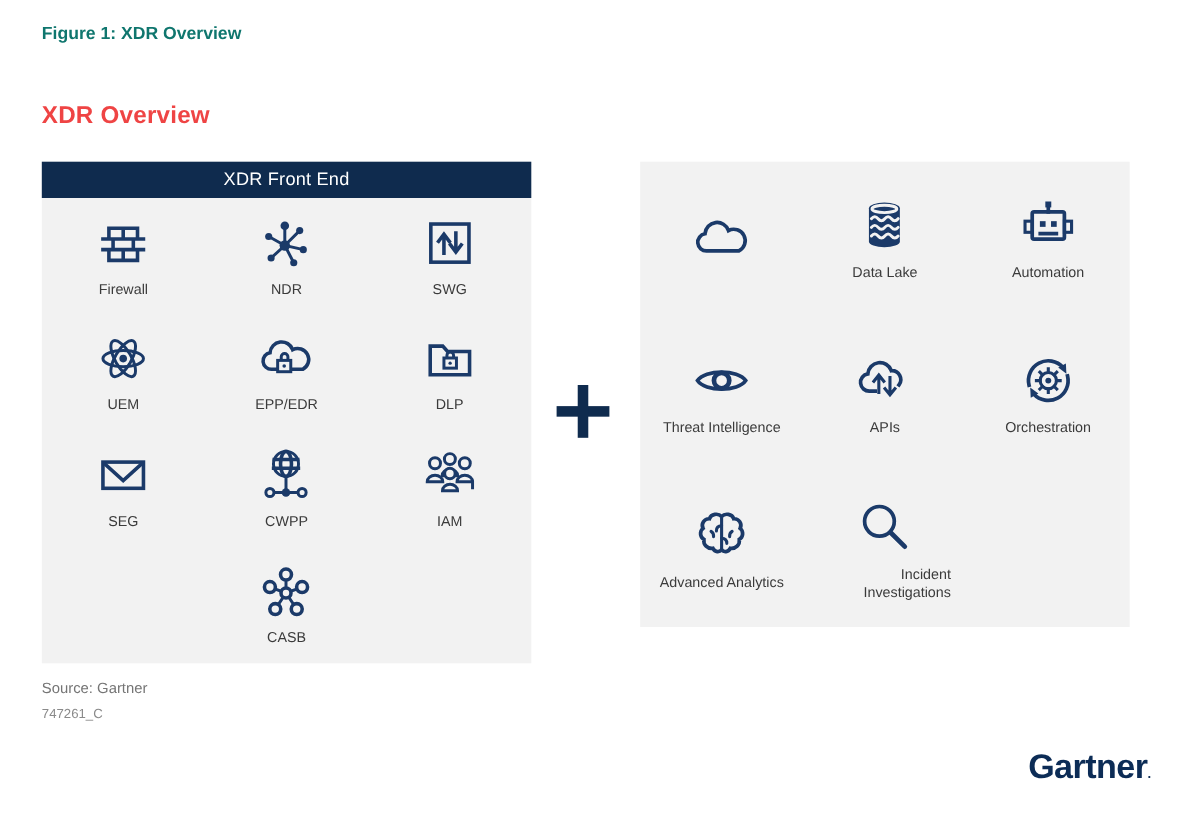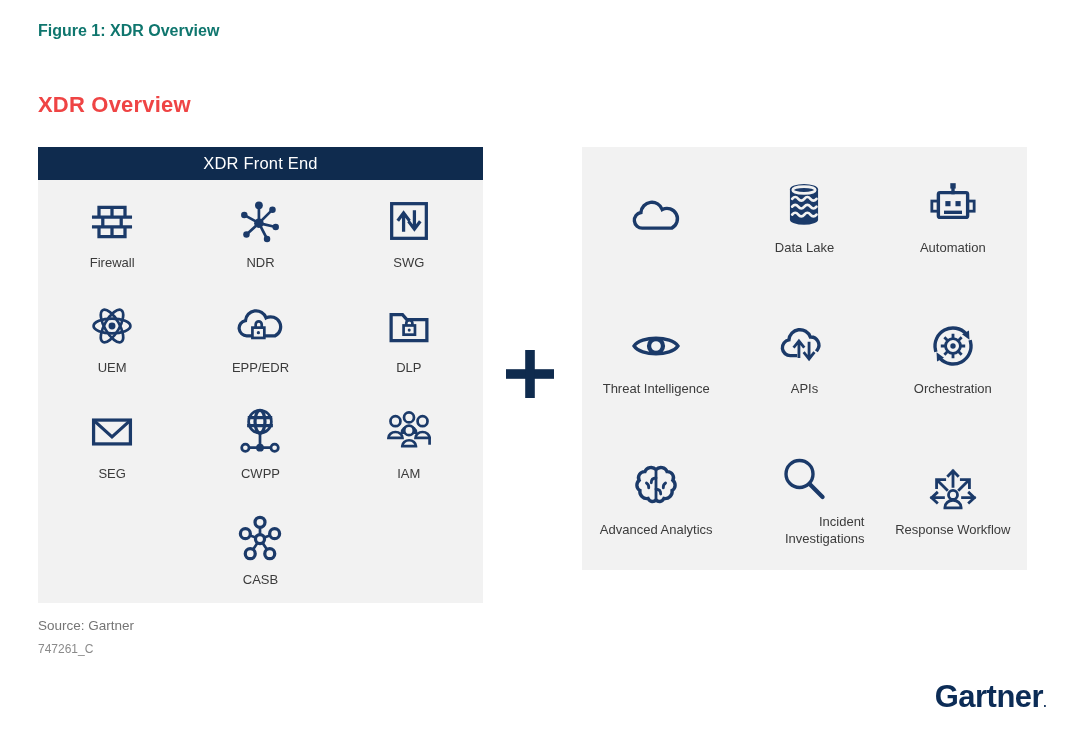--- a/index.html
+++ b/index.html
@@ -289,34 +289,20 @@
     <div class="cell">
       <span class="icon">
         <svg viewBox="0 0 48 48">
           <circle class="ic" cx="20" cy="19.5" r="12" stroke-width="3.2"></circle>
           <path class="ic k rc" d="M29 28.5 40.5 40"></path>
         </svg>
       </span>
       <span class="label">Incident Investigations</span>
     </div>
 
-    <div class="cell">
-      <span class="icon">
-        <svg viewBox="0 0 48 48">
-          <path class="ic t" d="M24 23.5V10M19.8 14 24 9.5l4.2 4.5"></path>
-          <path class="ic t" d="M15.5 33.5H5M9.6 29.2 5 33.5l4.6 4.3"></path>
-          <path class="ic t" d="M32.5 33.5H43M38.4 29.2 43 33.5l-4.6 4.3"></path>
-          <path class="ic t" d="M18.5 26.5 10 18M9.4 24.6v-7.2h7.2"></path>
-          <path class="ic t" d="M29.5 26.5 38 18M31.4 17.4h7.2v7.2"></path>
-          <circle class="icm t" cx="24" cy="31" r="4"></circle>
-          <path class="icm t" d="M16.8 42.6v-.4a7.2 6.4 0 0 1 14.4 0v.4Z"></path>
-        </svg>
-      </span>
-      <span class="label">Response Workflow</span>
-    </div>
 
   </div>
 </div>
 
 <div class="source">Source: Gartner</div>
 <div class="code">747261_C</div>
 
 <div class="brand"><span>Gartner</span><span class="mark">.</span></div>
 
 </body></html>

